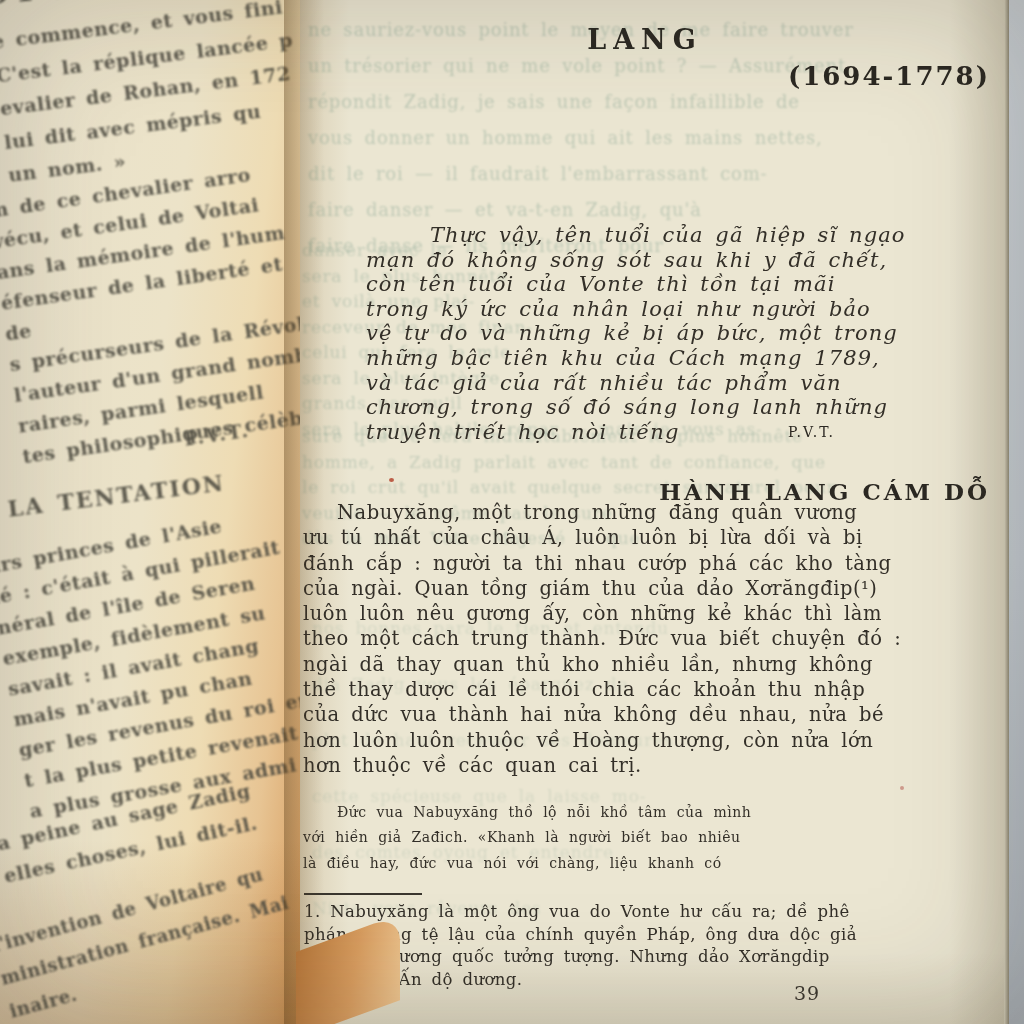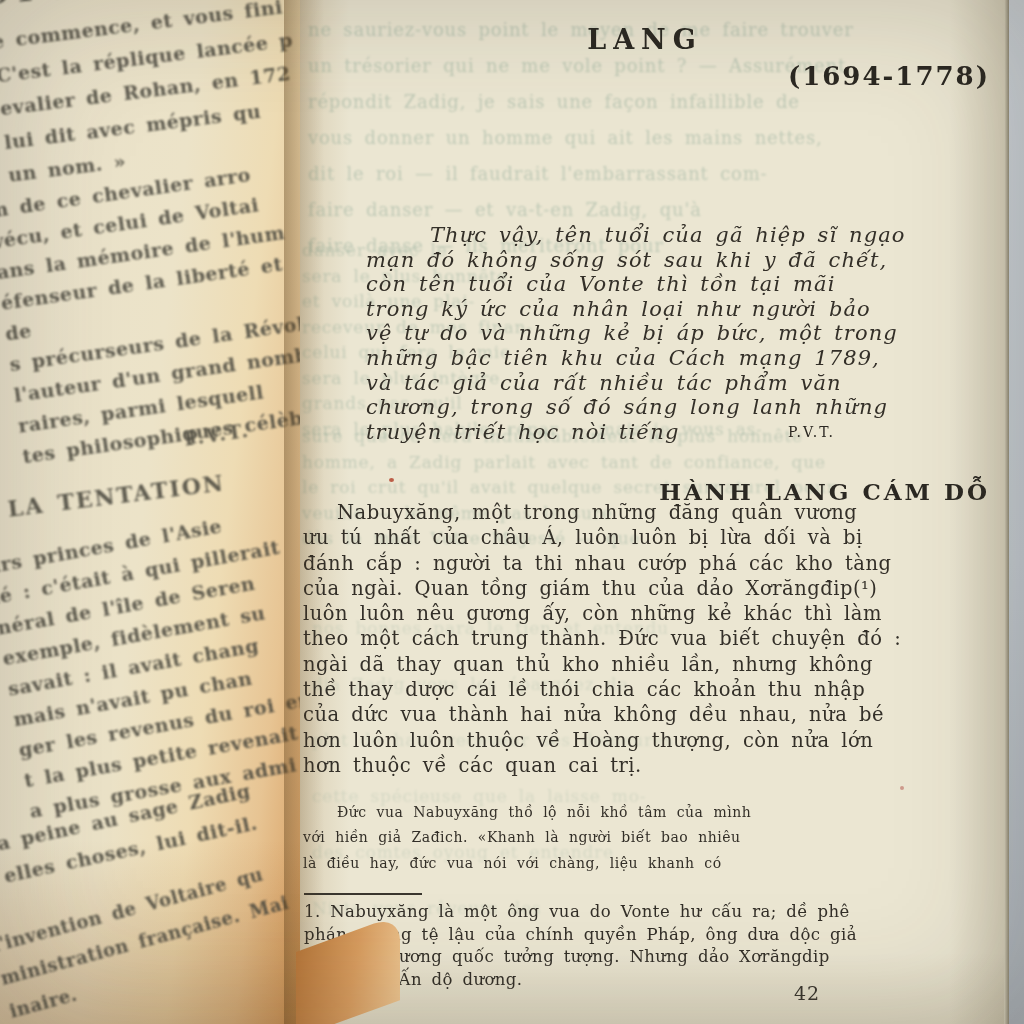--- a/index.html
+++ b/index.html
@@ -196,21 +196,21 @@
 hơn luôn luôn thuộc về Hoàng thượng, còn nửa lớn
 hơn thuộc về các quan cai trị.</div>
     <div class="body2 vn">Đức vua Nabuyxăng thồ lộ nỗi khồ tâm của mình
 với hiền giả Zađich. «Khanh là người biết bao nhiêu
 là điều hay, đức vua nói với chàng, liệu khanh có</div>
     <div class="rule"></div>
     <div class="footnote vn">1. Nabuyxăng là một ông vua do Vonte hư cấu ra; dề phê
 phán những tệ lậu của chính quyền Pháp, ông dưa dộc giả
 dến một vương quốc tưởng tượng. Nhưng dảo Xơrăngdip
 có thật ở Ấn dộ dương.</div>
-    <div class="pagenum">42</div>
+    <div class="pagenum">39</div>
   </div>
 
   <div class="gutter-shadow"></div>
 
   <div class="page-edge"></div>
 
   <div class="speck1"></div>
   <div class="speck2"></div>
 
   <div class="vignette"></div>

